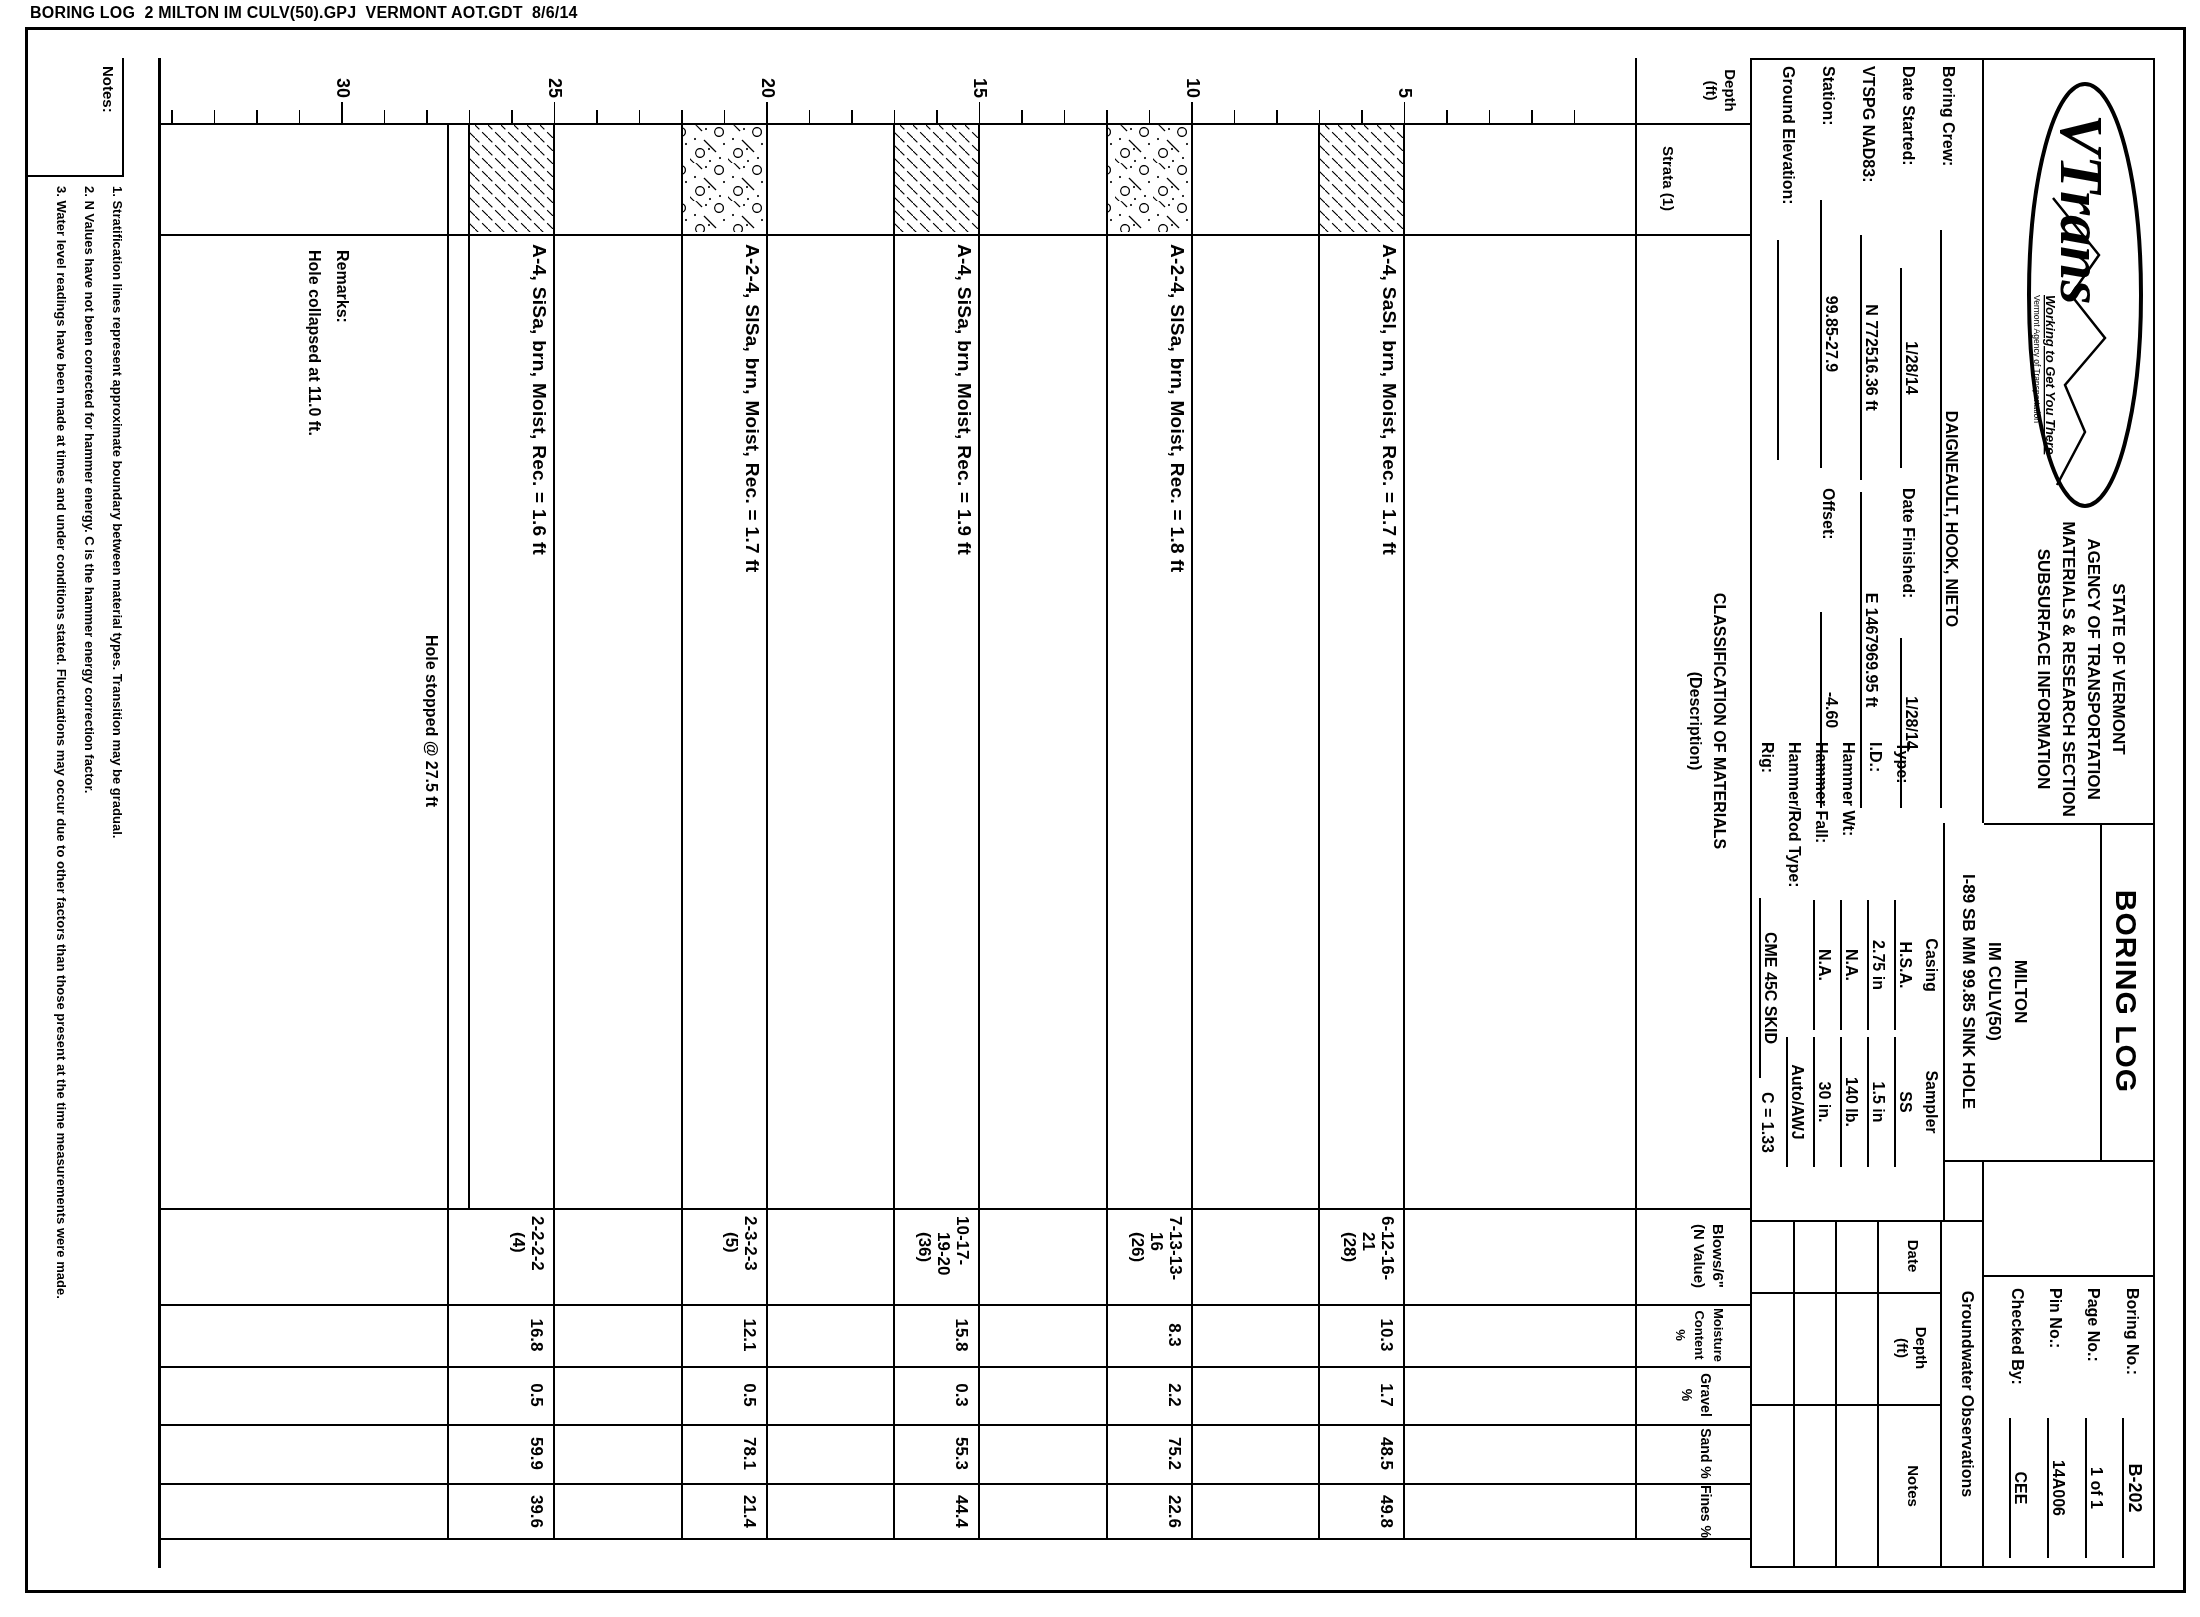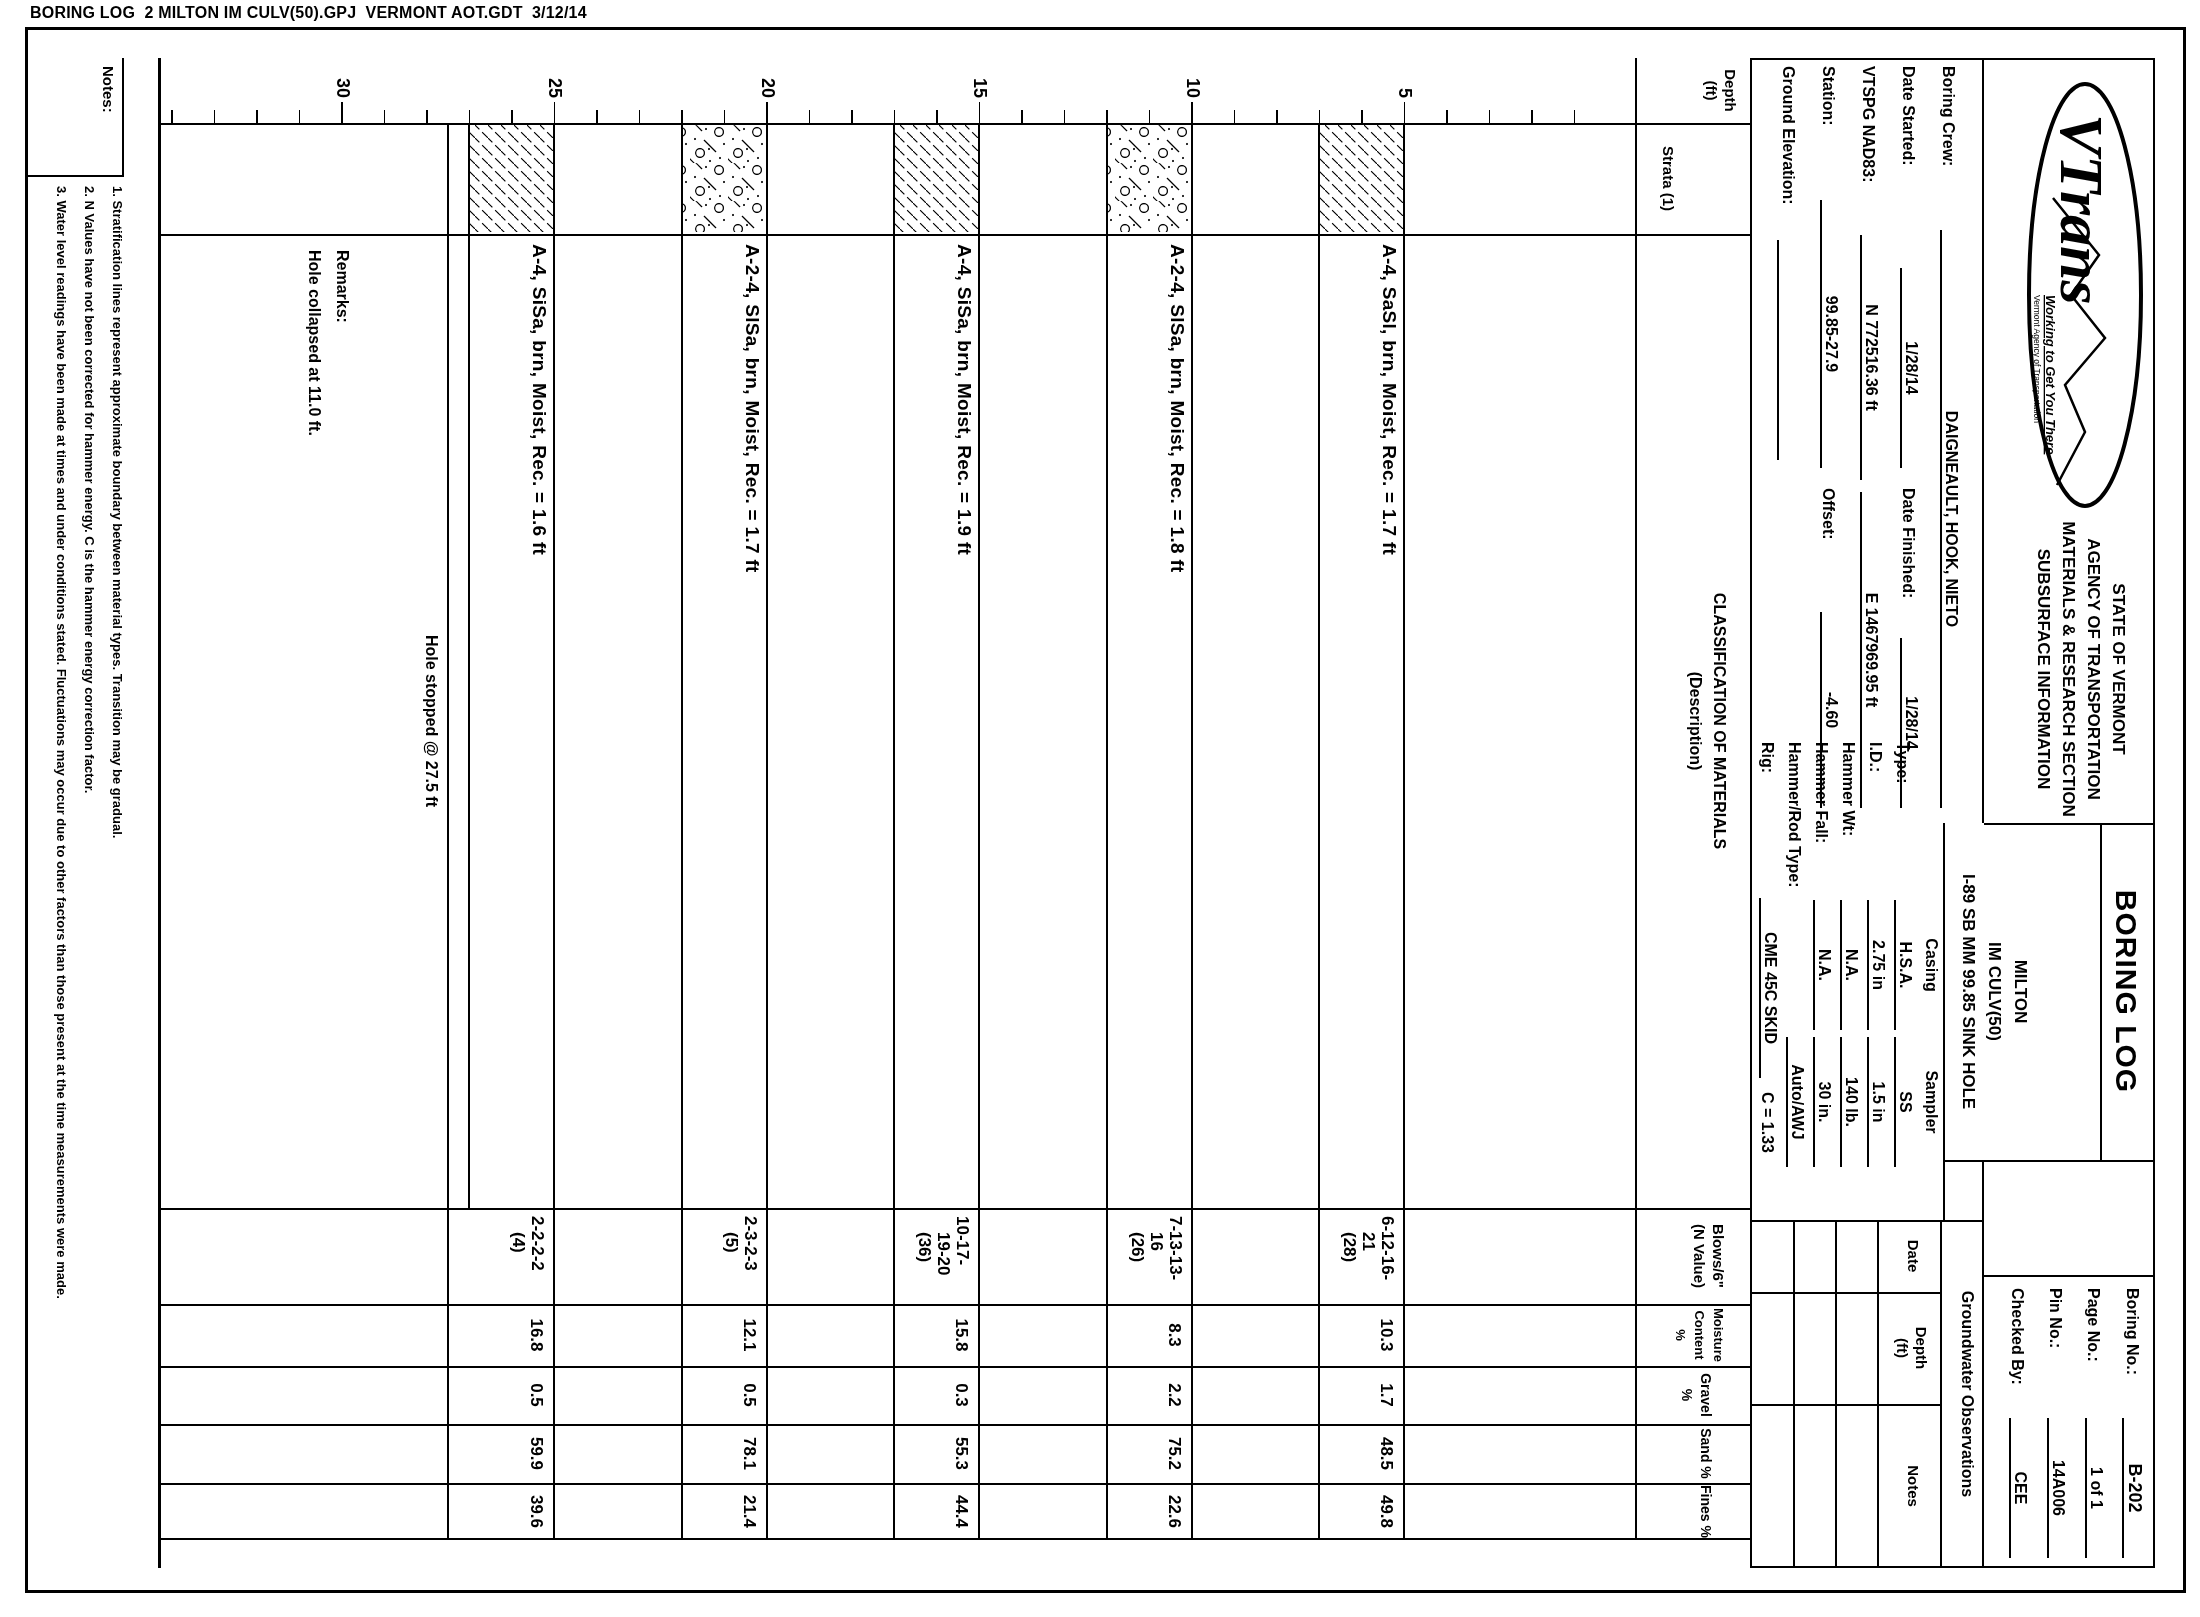--- a/index.html
+++ b/index.html
@@ -45,21 +45,21 @@
       <circle cx="19" cy="4" r="1.1" fill="#000"></circle>
         <circle cx="33" cy="8" r="1.1" fill="#000"></circle>
       <circle cx="4" cy="22" r="1.1" fill="#000"></circle>
         <circle cx="14" cy="33" r="1.1" fill="#000"></circle>
       <circle cx="24" cy="19" r="1.1" fill="#000"></circle>
         <circle cx="36" cy="18" r="1.1" fill="#000"></circle>
     </pattern>
   </defs>
 </svg>
 
-<div class="banner">BORING LOG  2 MILTON IM CULV(50).GPJ  VERMONT AOT.GDT  3/12/14</div>
+<div class="banner">BORING LOG  2 MILTON IM CULV(50).GPJ  VERMONT AOT.GDT  8/6/14</div>
 
 <div id="sheet">
 
   <div class="bx" style="left:28px;top:28px;width:1510px;height:405px;"></div>
 
   <div class="abs" style="left:50px;top:38px;">
     <svg width="430" height="120" viewBox="0 0 430 120">
       <ellipse cx="215" cy="60" rx="211" ry="56" fill="none" stroke="#000" stroke-width="4"></ellipse>
       <path d="M118,92 L175,46 L215,74 L258,40 L305,80 L352,60 L405,88" fill="none" stroke="#000" stroke-width="2.5"></path>
       <text x="34" y="84" font-family="Liberation Serif,serif" font-style="italic" font-weight="bold" font-size="62">VTrans</text>

